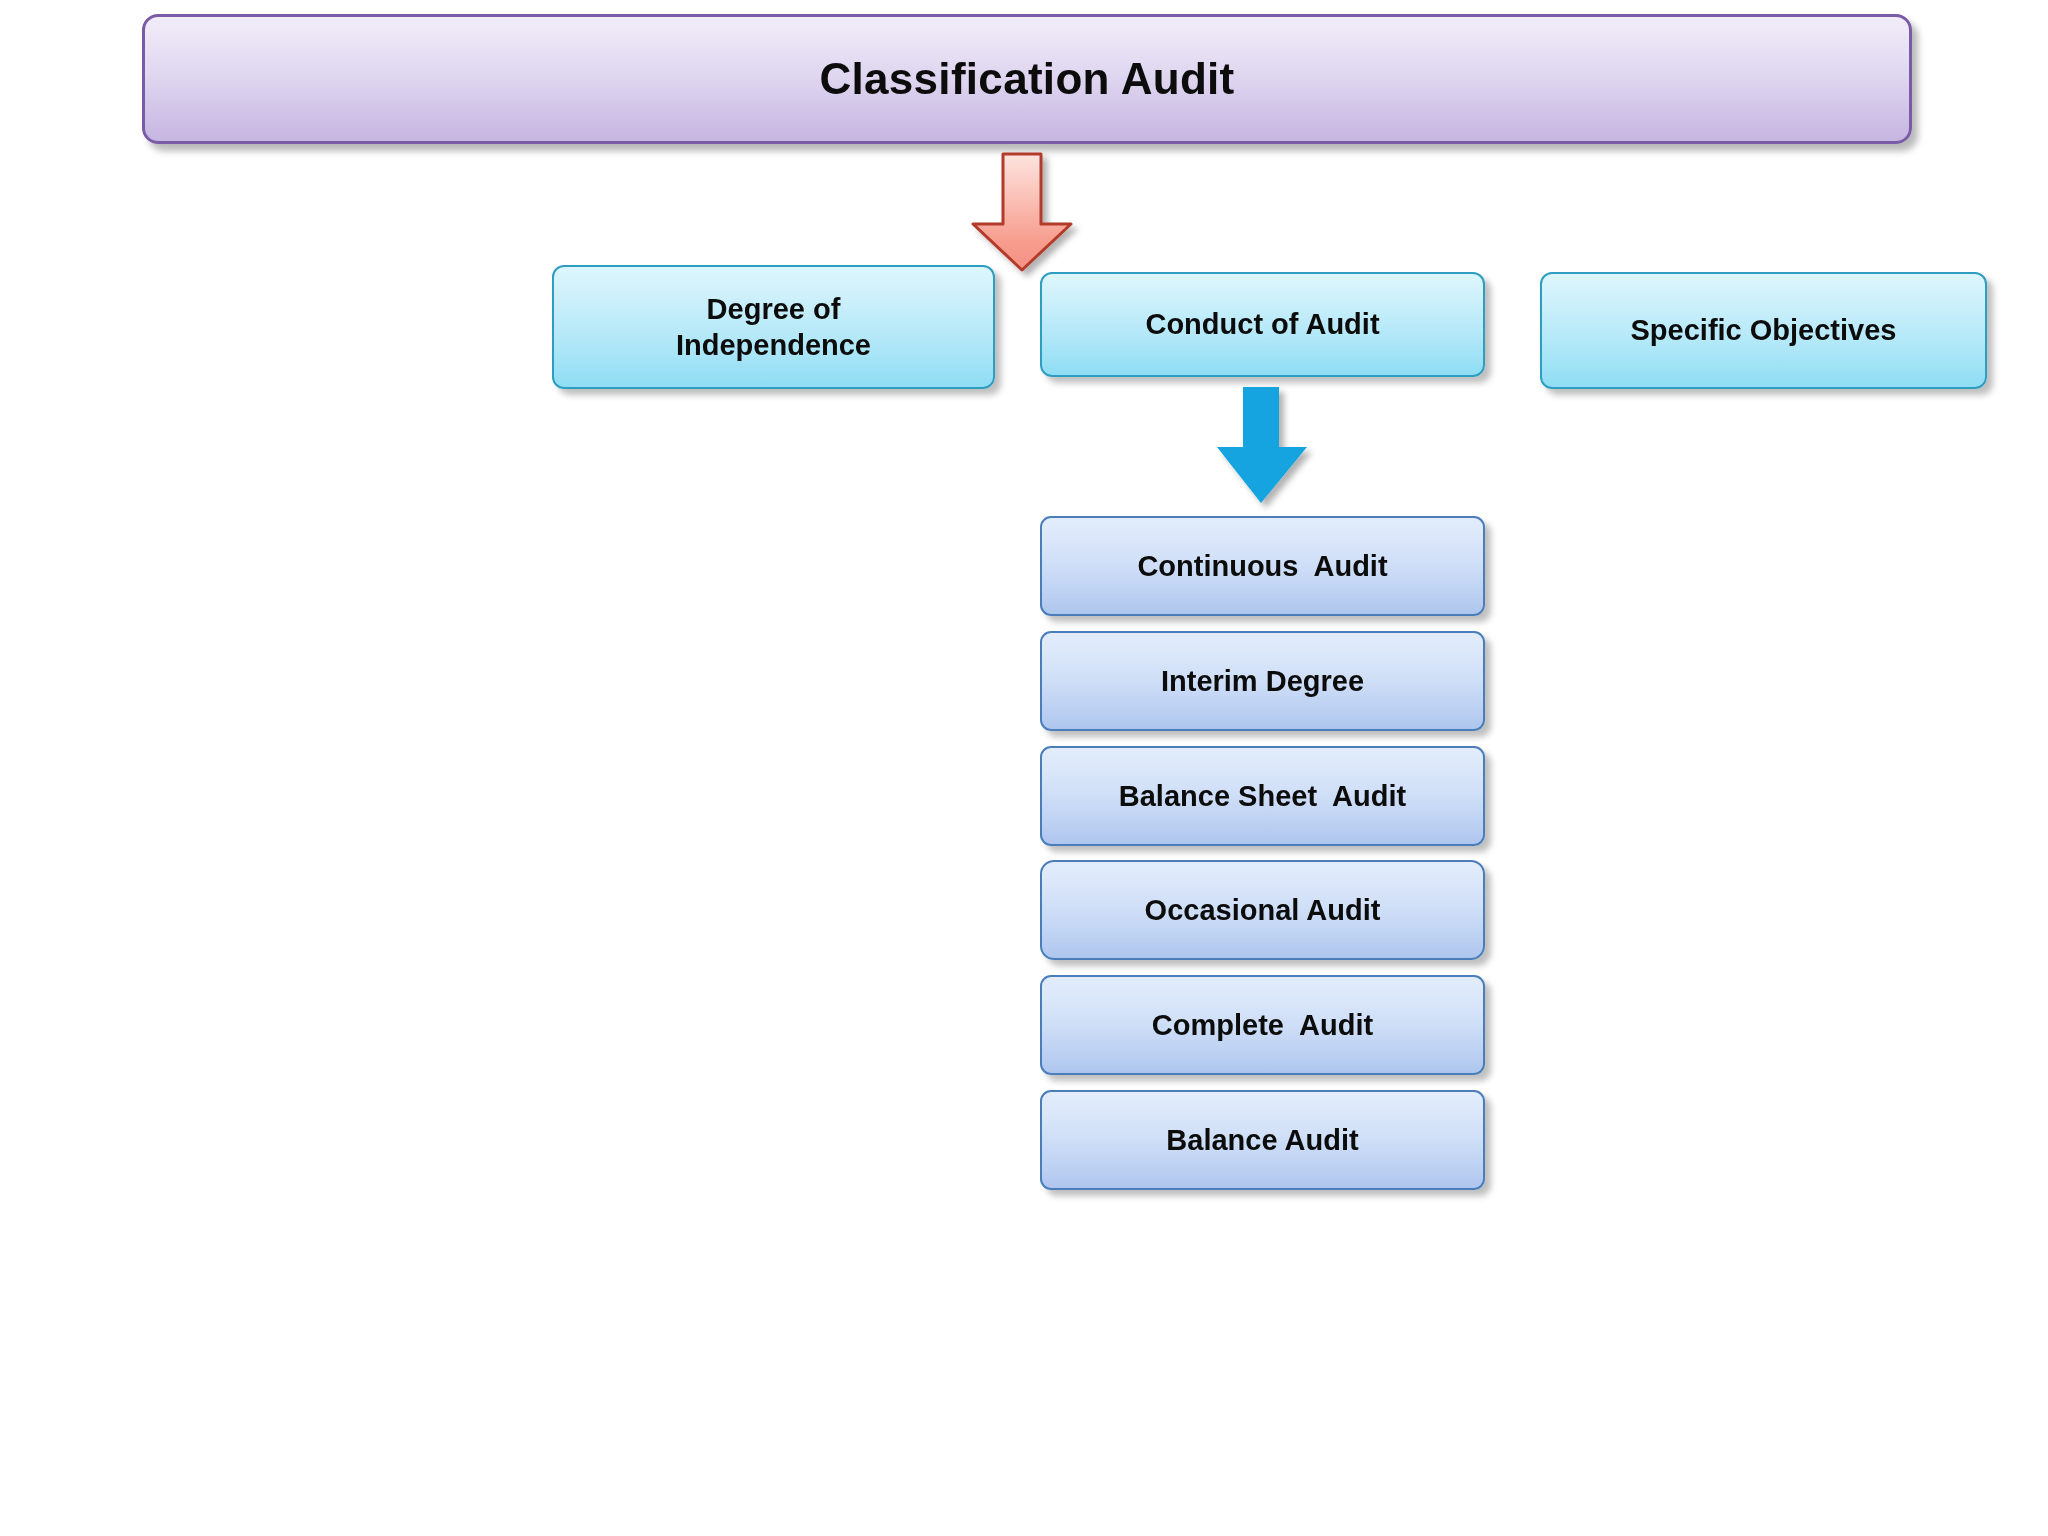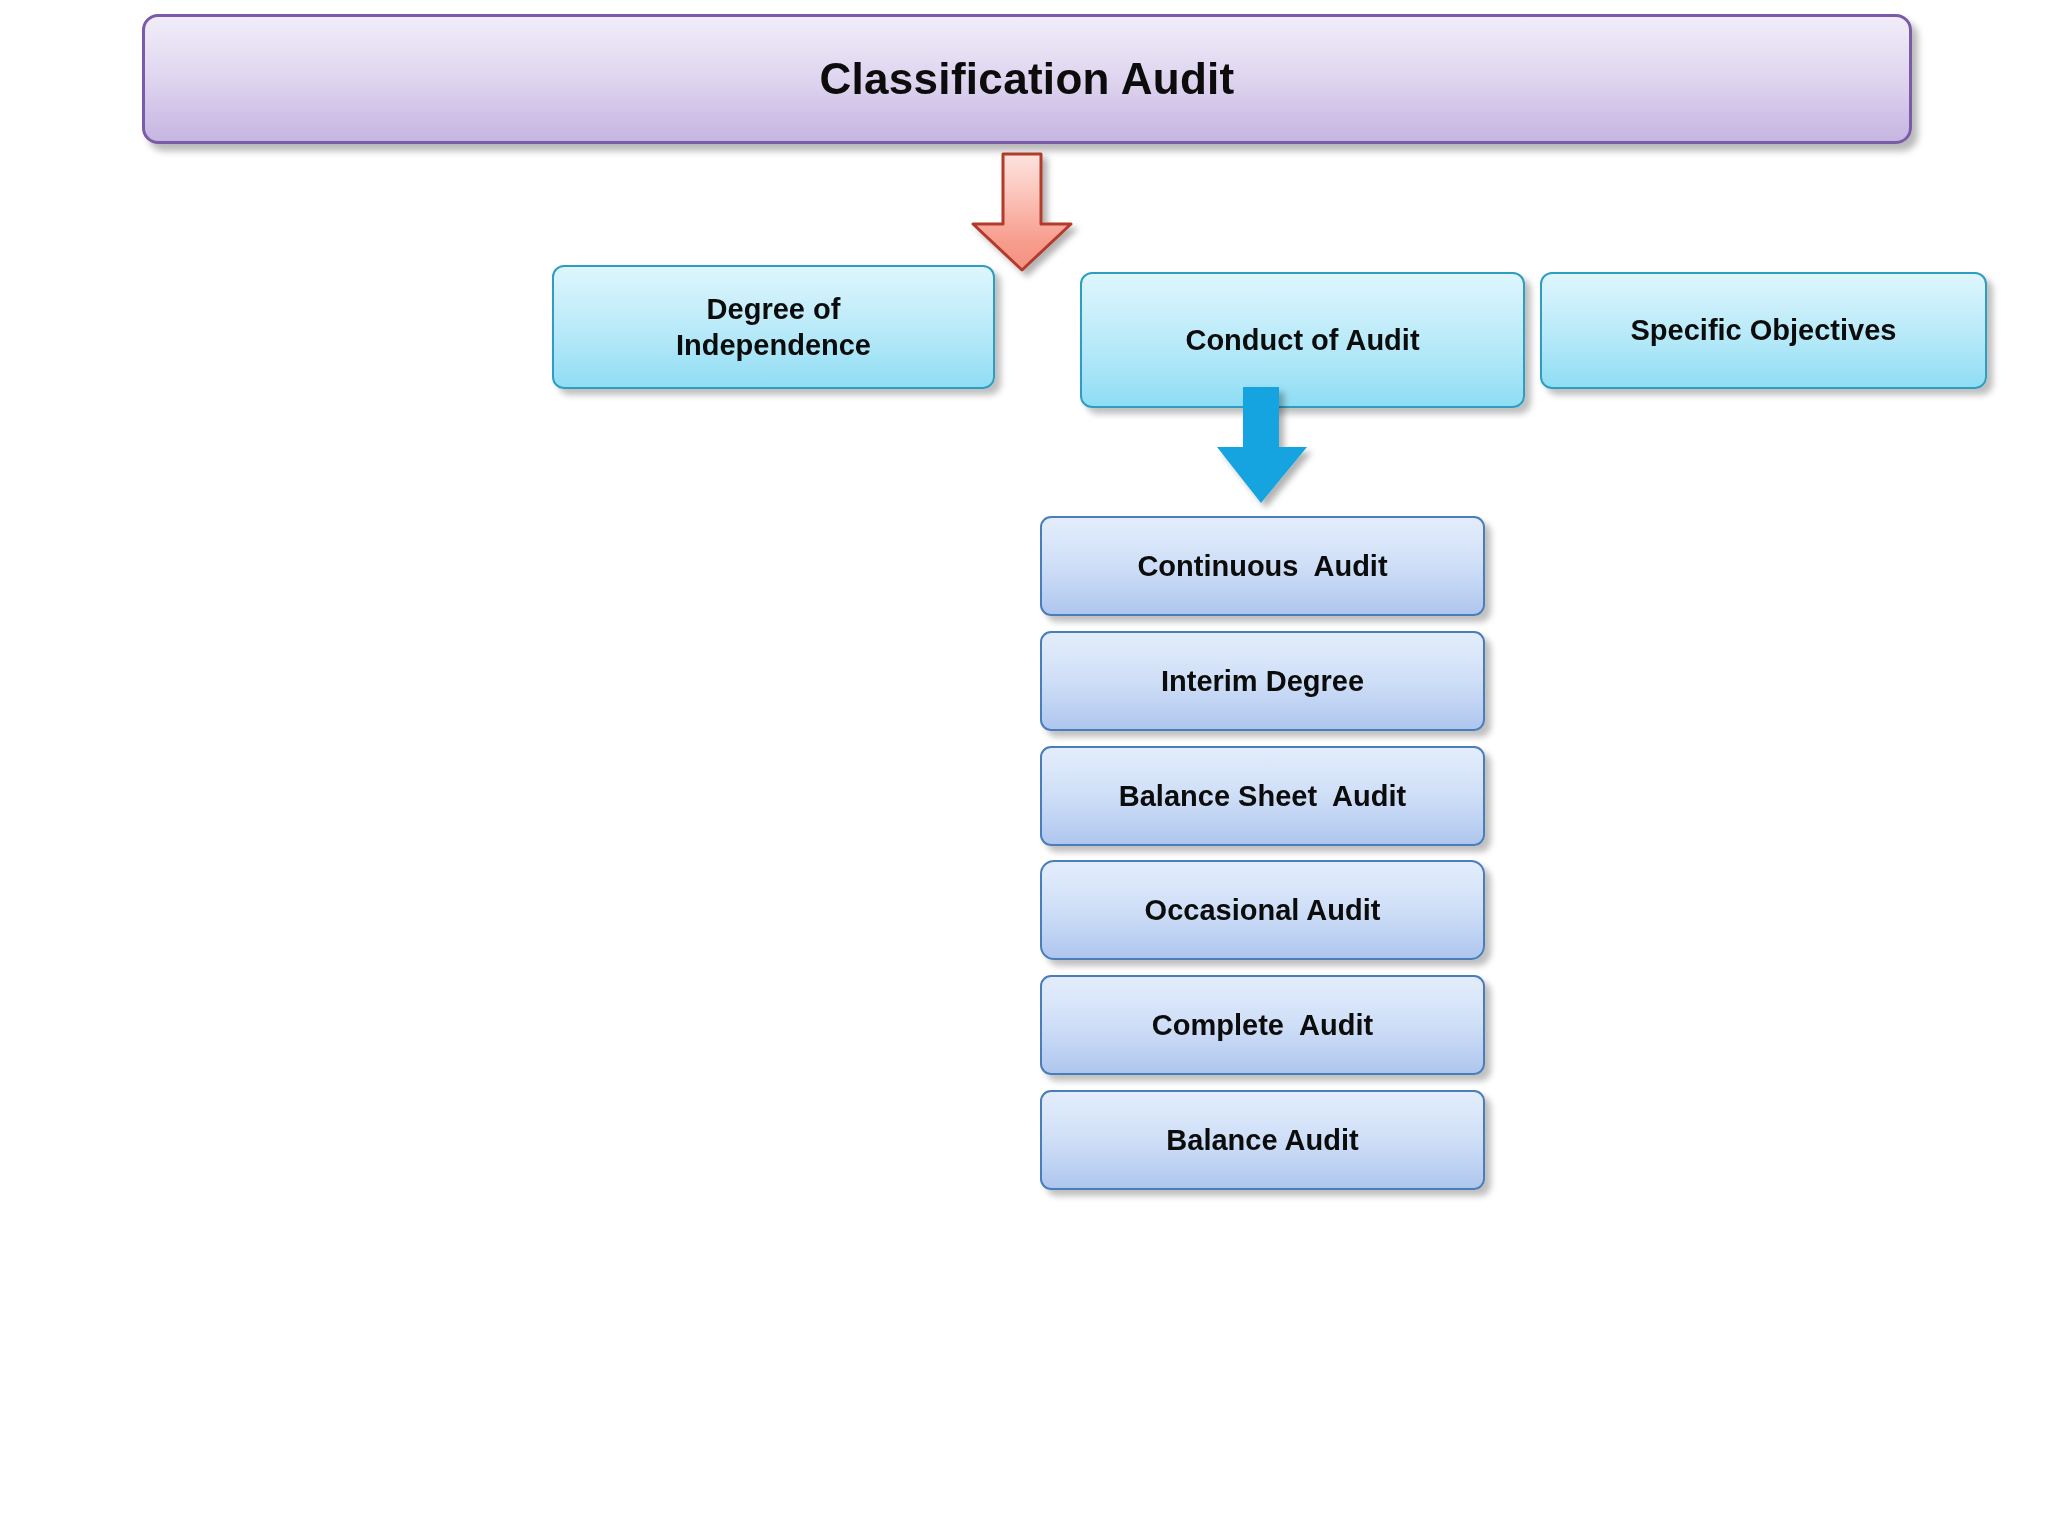--- a/index.html
+++ b/index.html
@@ -138,21 +138,21 @@
       <polygon points="36,2 74,2 74,72 104,72 55,118 6,72 36,72" fill="url(#redGrad)" stroke="#b23a2c" stroke-width="3" stroke-linejoin="round" filter="url(#shadowRed)"></polygon>
     </svg>
   </div>
 
 
   <div class="cat-box" style="left:552px; top:265px; width:443px; height:124px;">
     <span class="cat-label">Degree of
 Independence</span>
   </div>
 
-  <div class="cat-box" style="left:1080px; top:272px; width:445px; height:136px;">
+  <div class="cat-box" style="left:1040px; top:272px; width:445px; height:105px;">
     <span class="cat-label">Conduct of Audit</span>
   </div>
 
   <div class="cat-box" style="left:1540px; top:272px; width:447px; height:117px;">
     <span class="cat-label">Specific Objectives</span>
   </div>
 
   <div class="arrow" style="left:1215px; top:385px; width:100px; height:125px;">
     <svg width="100" height="125" viewBox="0 0 100 125" xmlns="http://www.w3.org/2000/svg">
       <defs>

